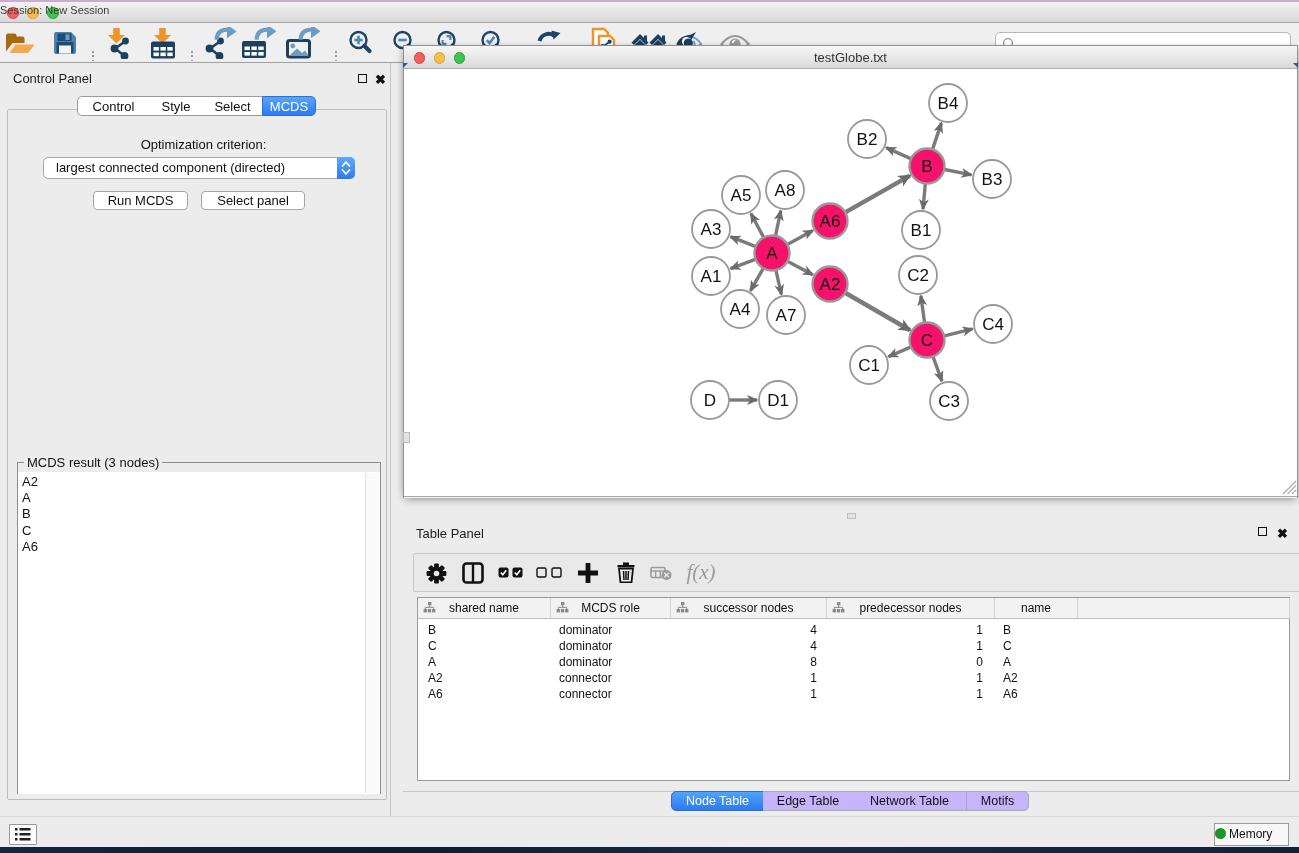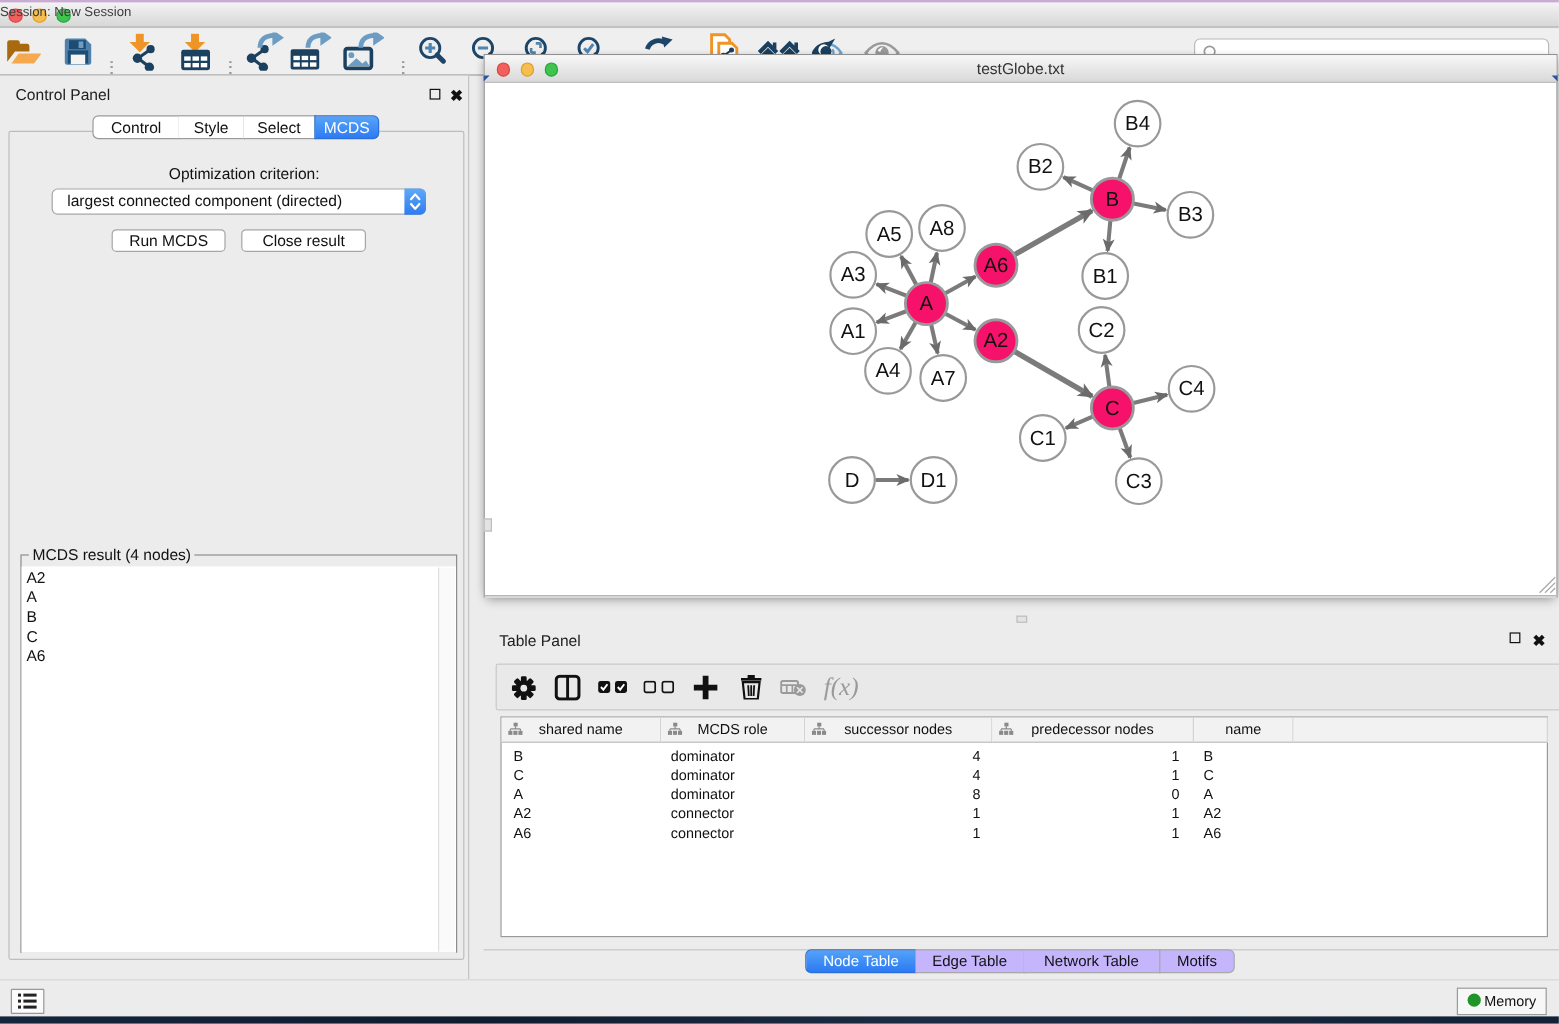--- a/index.html
+++ b/index.html
@@ -40,21 +40,21 @@
 #ttable{position:absolute;left:14px;top:81px;width:873px;height:184px;background:#fff;border:1px solid #9a9a9a}
 .thead{position:absolute;top:0;height:21px;background:#f2f2f2;border-right:1px solid #d4d4d4;border-bottom:1px solid #bdbdbd;font-size:12px;color:#111;text-align:center;line-height:20px}
 .trow{position:absolute;font-size:12px;color:#111;height:16px;line-height:16px}
 .num{text-align:right}
 .btab{position:absolute;top:275px;height:20px;background:#c4b5fd;border:1px solid #a9a9a9;font-size:12.5px;color:#111;text-align:center;line-height:19px}
 .btabsel{background:linear-gradient(#53a2f8,#2c7af3);color:#fff;border-color:#2d6fd8}
 #tdivider{position:absolute;left:0;top:275px;width:896px;height:0;border-top:1px solid #c6c6c6}
 
 #statusbar{position:absolute;left:0;top:816px;width:1299px;height:31px;background:#ececec;border-top:1px solid #d8d8d8}
 #listbtn{position:absolute;left:9px;top:7px;width:28px;height:21px;background:#fbfbfb;border:1px solid #989898;border-radius:1px}
-#membtn{position:absolute;left:1214px;top:6px;width:75px;height:23px;background:#f7f7f7;border:1px solid #9a9a9a;border-radius:0;font-size:12px;color:#111;line-height:21px;text-align:center}
+#membtn{position:absolute;left:1214px;top:6px;width:75px;height:23px;background:#f7f7f7;border:1px solid #9a9a9a;border-radius:0;font-size:12px;color:#111;line-height:21px;}
 #navstrip{position:absolute;left:0;top:847px;width:1299px;height:6px;background:linear-gradient(90deg,#15253c,#0e1c2e 30%,#1c2c44 60%,#122136)}
 </style></head>
 <body>
 <div id="titlebar">
   <div id="purple"></div>
   <div class="tl" style="left:7px;top:7px;width:11.5px;height:11.5px;background:#f1605f;border:.5px solid #dd4541"></div>
   <div class="tl" style="left:27px;top:7px;width:11.5px;height:11.5px;background:#f6be4f;border:.5px solid #dfa023"></div>
   <div class="tl" style="left:47px;top:7px;width:11.5px;height:11.5px;background:#3fc450;border:.5px solid #27a637"></div>
   <div class="ttl">Session: New Session</div>
 </div>
@@ -232,23 +232,23 @@
   <div class="tab" style="left:203px;width:60px;border-left:none">Select</div>
   <div class="tab tabsel" style="left:262px;width:54px;border-radius:0 5px 5px 0">MCDS</div>
   <div id="dropdown">largest connected component (directed)
     <div id="dropbtn"><svg width="18" height="22" viewBox="0 0 18 22">
           <path d="M5.5 9 L9 5 L12.5 9" fill="none" stroke="#fff" stroke-width="1.8" stroke-linecap="round" stroke-linejoin="round"></path>
           <path d="M5.5 13 L9 17 L12.5 13" fill="none" stroke="#fff" stroke-width="1.8" stroke-linecap="round" stroke-linejoin="round"></path>
         </svg></div>
   </div>
   <div id="optlab">Optimization criterion:</div>
   <div class="btn" style="left:93px;width:95px">Run MCDS</div>
-  <div class="btn" style="left:201px;width:104px">Close result</div>
+  <div class="btn" style="left:201px;width:104px">Select panel</div>
   <div id="grpbox">
-    <div id="grplab">MCDS result (4 nodes)</div>
+    <div id="grplab">MCDS result (3 nodes)</div>
     <div id="mlist">A2<br>A<br>B<br>C<br>A6</div>
     <div id="mscroll"></div>
   </div>
 </div>
 <div id="gwin">
   <div id="gtbar">
     <div class="tl" style="left:9.5px;top:6px;width:11.5px;height:11.5px;background:#f1605f;border:.5px solid #dd4541"></div>
     <div class="tl" style="left:29.5px;top:6px;width:11.5px;height:11.5px;background:#f6be4f;border:.5px solid #dfa023"></div>
     <div class="tl" style="left:49.5px;top:6px;width:11.5px;height:11.5px;background:#3fc450;border:.5px solid #27a637"></div>
     <div class="ttl">testGlobe.txt</div>

